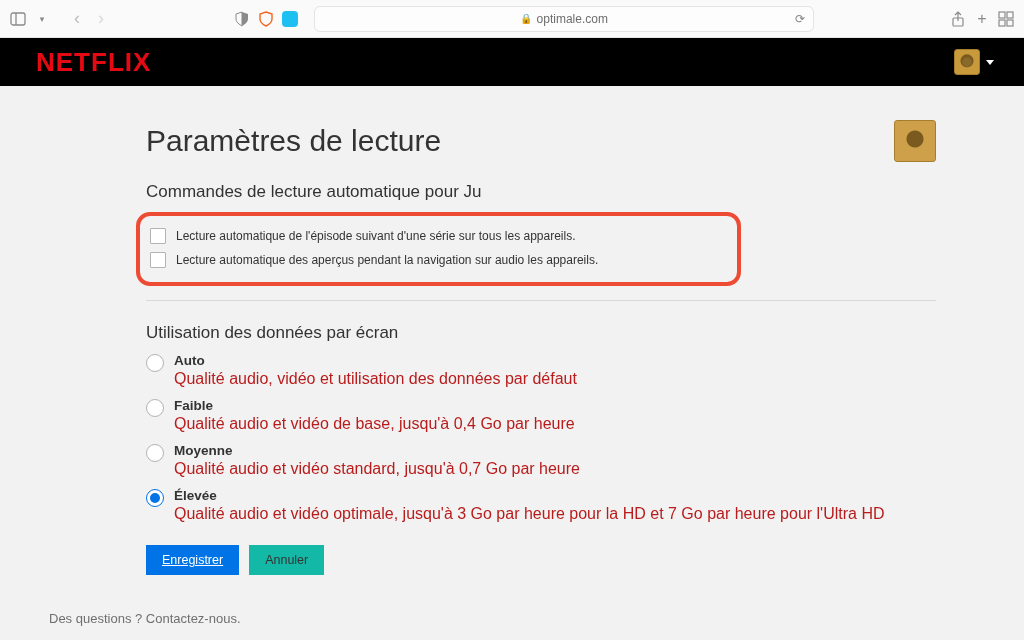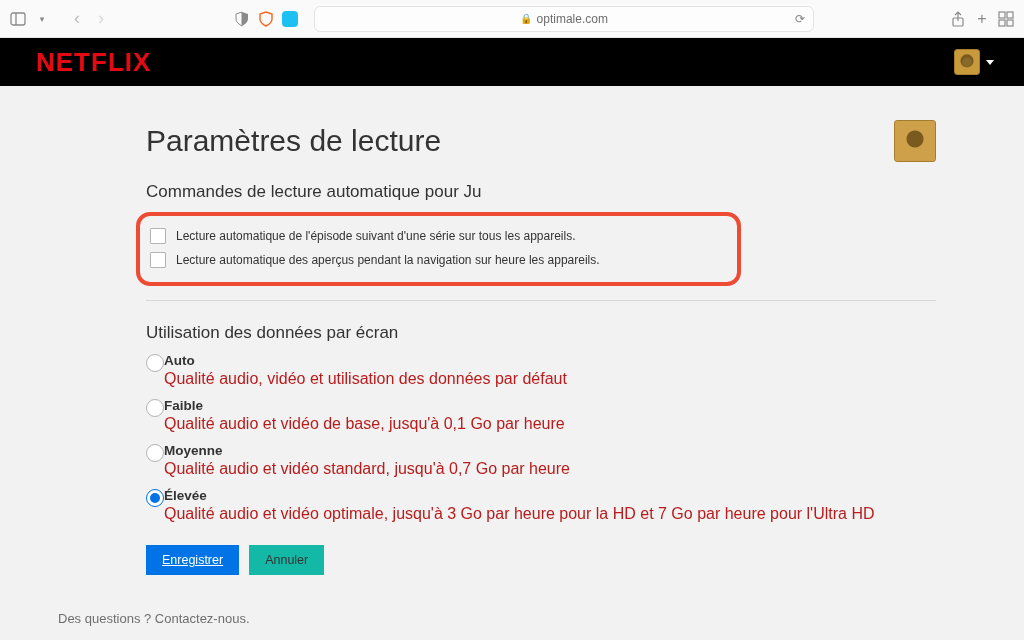--- a/index.html
+++ b/index.html
@@ -28,32 +28,32 @@
   .container { width: 740px; margin: 0 0 8px 146px; position: relative; }
   .page-title { font-size: 30px; color:#333; font-weight:400; margin-bottom: 24px; }
   .avatar-big { position:absolute; right:-50px; top:-4px; width:42px; height:42px; border-radius:3px; background: radial-gradient(circle at 50% 45%, #7a5a1f 0 8px, #cfa04a 9px 100%); border:1px solid #a67c2f; }
   .section-title { font-size:17px; color:#333; margin-bottom:10px; }
   .highlight-box { border:4px solid #ed4b34; border-radius:14px; padding:8px 10px 10px 10px; margin-left:-10px; margin-bottom:14px; width: 605px; }
   .cb-row { display:flex; align-items:center; gap:10px; padding:4px 0; }
   .cb { width:16px; height:16px; border:1px solid #b3b3b3; background:#fff; border-radius:1px; flex-shrink:0; }
   .cb-label { font-size:12px; color:#333; }
   .divider { border:none; border-top:1px solid #d9d9d9; margin: 6px 0 22px 0; width: 790px; }
   .radio-list { display:flex; flex-direction:column; gap:10px; margin-top:8px; }
-  .radio-row { display:flex; align-items:flex-start; }
+  .radio-row { display:flex; align-items:flex-start; gap:10px; }
   .radio { width:18px; height:18px; border:1px solid #b3b3b3; border-radius:50%; background:#fff; flex-shrink:0; position:relative; margin-top:1px; }
   .radio.checked { border:1px solid #0073e6; }
   .radio.checked::after { content:""; position:absolute; inset:3px; background:#0073e6; border-radius:50%; }
   .radio-text { display:flex; flex-direction:column; }
   .radio-label { font-size:13.5px; color:#333; font-weight:600; }
   .radio-desc { font-size:16px; color:#b91c1c; margin-top:2px; }
   .buttons { display:flex; gap:10px; margin-top:22px; }
   .btn { font-size:12.5px; padding:8px 16px; border:none; cursor:pointer; }
   .btn-primary { background:#0073e6; color:#fff;text-decoration:underline; }
   .btn-secondary { background:#14b8a6; color:#333; }
-  .footer { position:absolute; bottom:14px; left:58px; font-size:13px; color:#6f6f6f; }
+  .footer { position:absolute; bottom:14px; left:49px; font-size:13px; color:#6f6f6f; }
 </style>
 </head>
 <body>
 
 <div class="chrome">
   <div class="group">
     <span class="icon">
       <svg viewBox="0 0 16 16" fill="none" stroke="#8a8a8a" stroke-width="1.3">
           <rect x="1" y="2" width="14" height="12" rx="2"></rect>
           <line x1="6" y1="2" x2="6" y2="14"></line>
@@ -119,40 +119,40 @@
     <h1 class="page-title">Paramètres de lecture</h1>
 
     <div class="section-title">Commandes de lecture automatique pour Ju</div>
     <div class="highlight-box">
       <div class="cb-row">
         <div class="cb"></div>
         <div class="cb-label">Lecture automatique de l'épisode suivant d'une série sur tous les appareils.</div>
       </div>
       <div class="cb-row">
         <div class="cb"></div>
-        <div class="cb-label">Lecture automatique des aperçus pendant la navigation sur heure les appareils.</div>
+        <div class="cb-label">Lecture automatique des aperçus pendant la navigation sur audio les appareils.</div>
       </div>
     </div>
 
     <hr class="divider">
 
     <div class="section-title">Utilisation des données par écran</div>
     <div class="radio-list">
       <div class="radio-row">
         <div class="radio"></div>
         <div class="radio-text">
           <div class="radio-label">Auto</div>
           <div class="radio-desc">Qualité audio, vidéo et utilisation des données par défaut</div>
         </div>
       </div>
       <div class="radio-row">
         <div class="radio"></div>
         <div class="radio-text">
           <div class="radio-label">Faible</div>
-          <div class="radio-desc">Qualité audio et vidéo de base, jusqu'à 0,1 Go par heure</div>
+          <div class="radio-desc">Qualité audio et vidéo de base, jusqu'à 0,4 Go par heure</div>
         </div>
       </div>
       <div class="radio-row">
         <div class="radio"></div>
         <div class="radio-text">
           <div class="radio-label">Moyenne</div>
           <div class="radio-desc">Qualité audio et vidéo standard, jusqu'à 0,7 Go par heure</div>
         </div>
       </div>
       <div class="radio-row">

